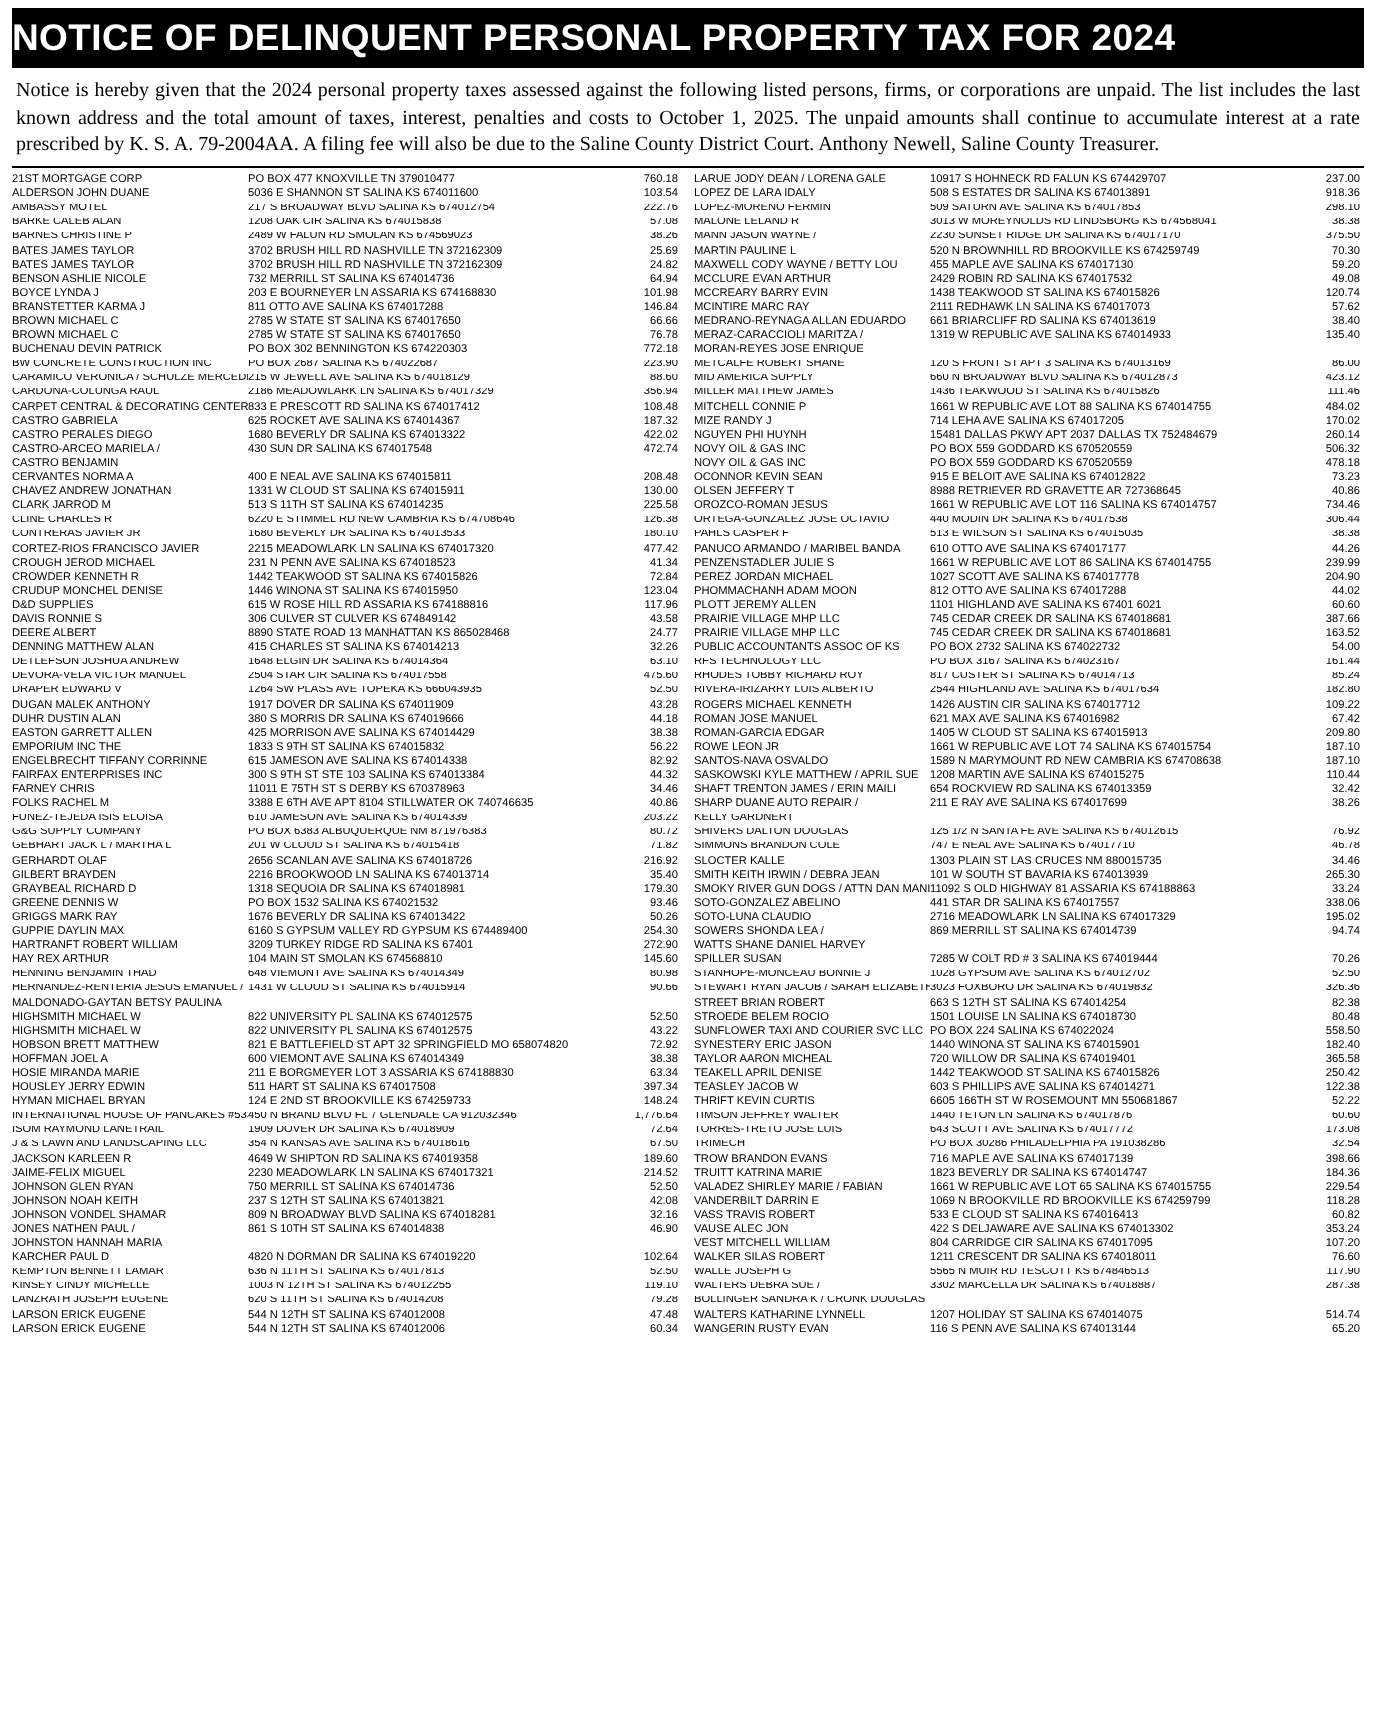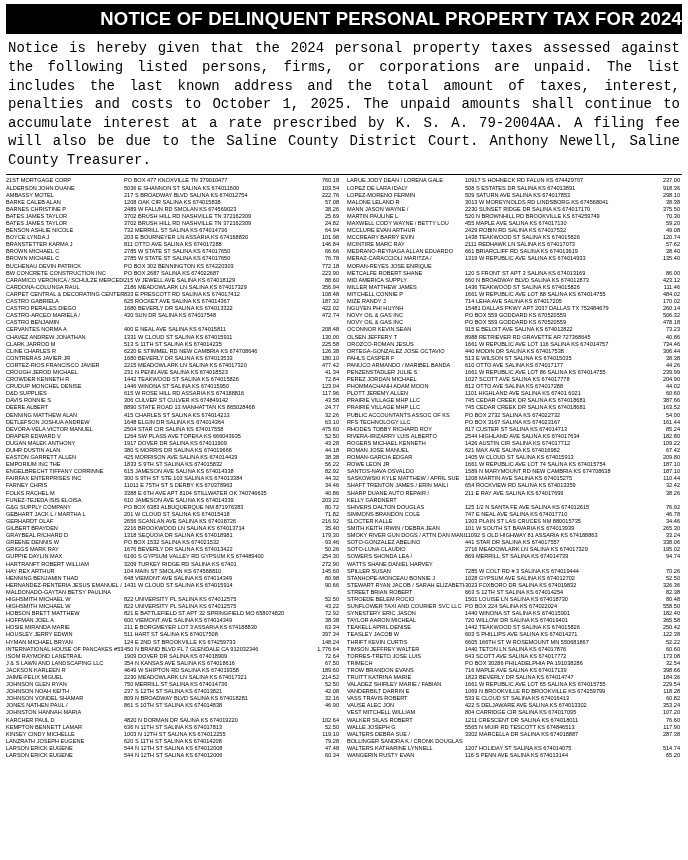--- a/index.html
+++ b/index.html
@@ -17,34 +17,34 @@
   .page {
     width: 688px;
     height: 860px;
     box-sizing: border-box;
     padding: 4px 6px 2px 6px;
     position: relative;
   }
   .title-bar {
     background: #000000;
     color: #ffffff;
-    text-align: right;
+    text-align: left;
     font-weight: bold;
     font-size: 18.5px;
     letter-spacing: 0.2px;
     padding: 5px 0 6px 0;
     line-height: 1.05;
     font-family: "Liberation Sans", sans-serif;
   }
   .notice {
-    font-size: 14px;
+    font-size: 10px;
     line-height: 1.33;
     text-align: justify;
     margin: 5px 2px 4px 2px;
-    font-family: Liberation Mono, monospace;
+    font-family: Liberation Serif, serif;
   }
   .rule {
     border: none;
     border-top: 1px solid #000;
     margin: 3px 0 3px 0;
   }
   .columns {
     display: flex;
     gap: 8px;
     align-items: flex-start;

